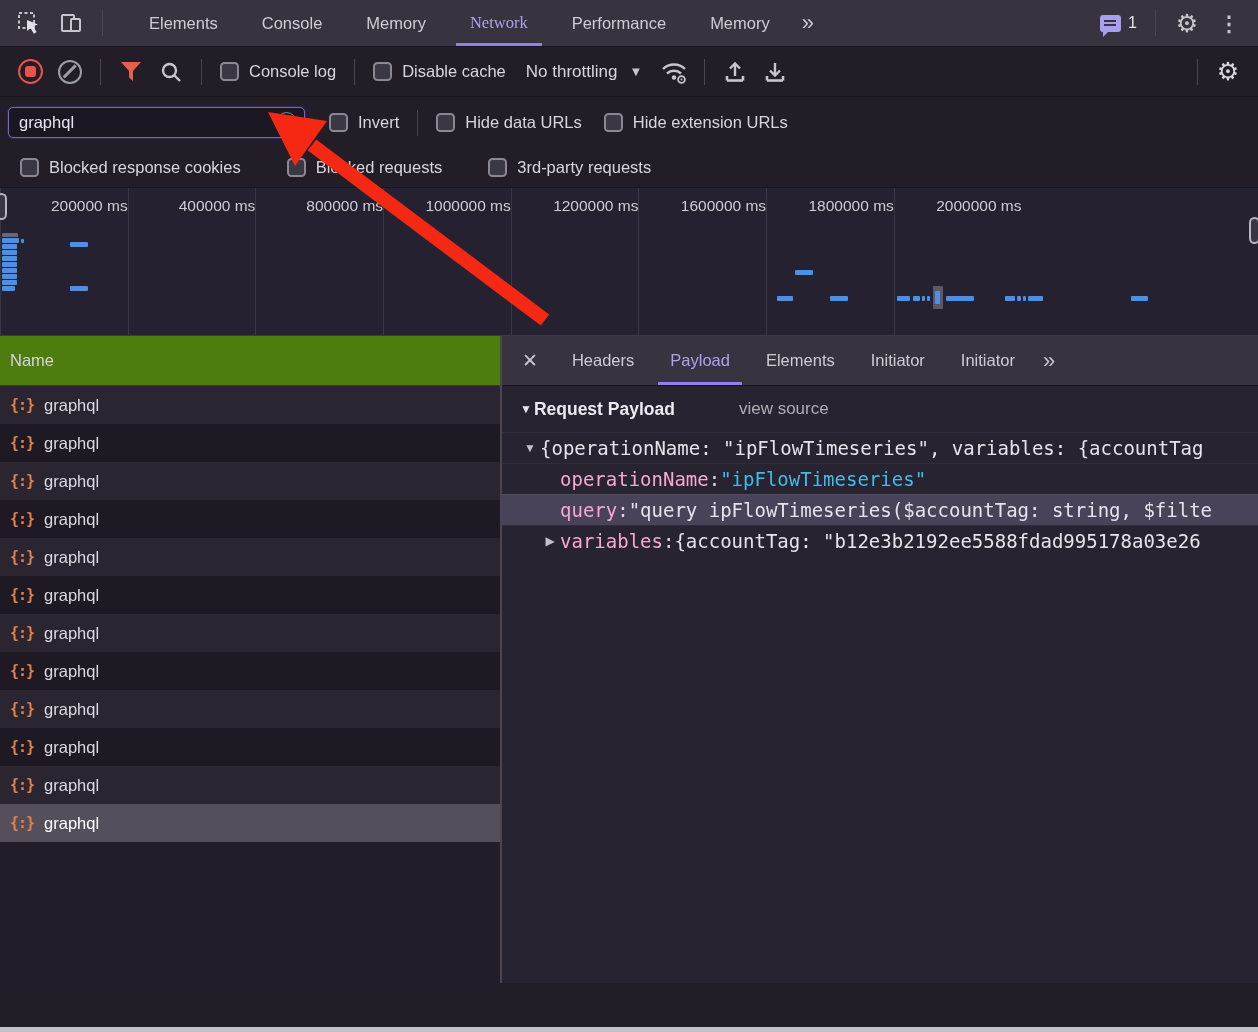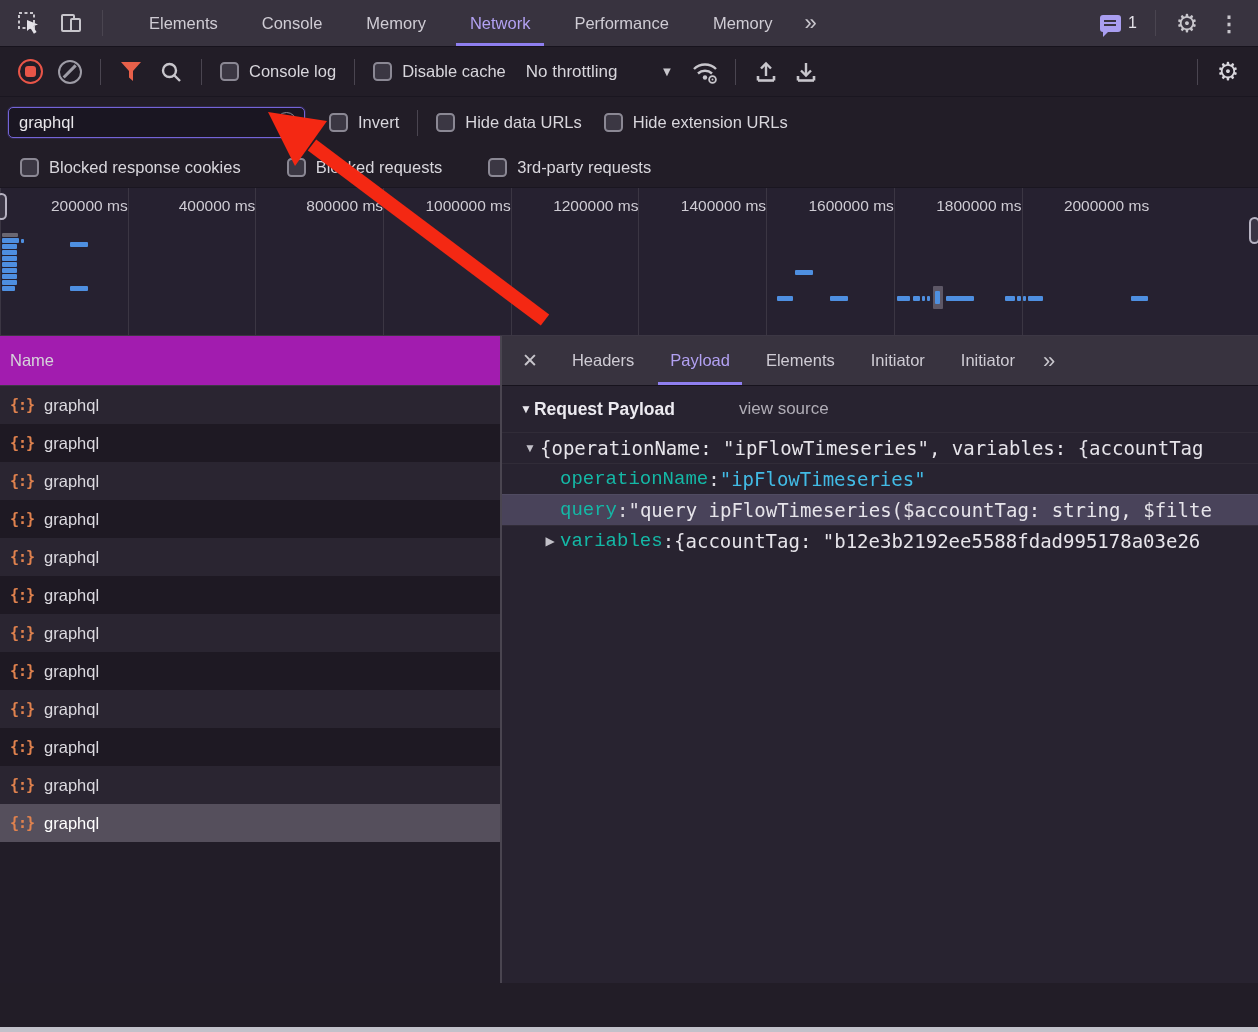--- a/index.html
+++ b/index.html
@@ -8,41 +8,41 @@
   .screen { position:relative; width:1258px; height:1032px; background:#221d27; overflow:hidden; color:#d8d6dc; }
 
   .vdiv { width:1px; height:26px; background:#4a4550; margin:0 10px; flex:none; }
   .spacer { flex:1; }
 
   
   .tabbar { display:flex; align-items:center; height:47px; background:#38333f; border-bottom:1px solid #17131d; padding:0 8px; }
   .tabbar .icon { width:30px; height:30px; display:flex; align-items:center; justify-content:center; margin:0 6px; color:#c8c6cc; cursor:pointer; }
   #main-tabs { display:flex; height:100%; margin-left:14px; }
   .tab { padding:0 22px; display:flex; align-items:center; font-size:16.5px; color:#cfccd4; position:relative; cursor:pointer; }
-  .tab.sel { color:#b2a1f2; }
+  .tab.sel { color:#b2a1f2;font-family:Liberation Serif, serif; }
   .tab.sel::after { content:""; position:absolute; left:8px; right:8px; bottom:0; height:3px; background:#8f7ff0; }
   .more-ic { font-size:22px; color:#c8c6cc; padding:0 10px; cursor:pointer; }
   .issues { display:flex; align-items:center; gap:7px; margin:0 8px; cursor:pointer; }
   .bubble { position:relative; width:21px; height:17px; background:#a99ef0; border-radius:3px; }
   .bubble::before { content:""; position:absolute; left:3px; bottom:-5px; border-left:6px solid #a99ef0; border-bottom:6px solid transparent; }
   .bubble::after { content:""; position:absolute; left:4px; top:5px; width:12px; height:2px; background:#38333f; box-shadow:0 4px 0 #38333f; }
   .issues b { font-weight:400; font-size:16px; color:#e4e2e8; }
   .gear-glyph { font-size:25px; line-height:1; }
   .kebab-glyph { font-size:21px; font-weight:700; line-height:1; }
 
   
   .nettools { display:flex; align-items:center; height:50px; background:#221d27; padding:0 10px; border-bottom:1px solid #1a1620; }
   .tbtn { width:32px; height:32px; display:flex; align-items:center; justify-content:center; margin:0 4px; cursor:pointer; flex:none; }
   .rec { width:25px; height:25px; border:2.5px solid #e85548; border-radius:50%; display:flex; align-items:center; justify-content:center; }
   .rec i { display:block; width:11px; height:11px; background:#e85548; border-radius:3px; }
   .block { position:relative; width:24px; height:24px; border:2.5px solid #9e9ca6; border-radius:50%; }
   .block::after { content:""; position:absolute; left:1px; top:8.5px; width:17px; height:2.5px; background:#9e9ca6; transform:rotate(-45deg); }
   .cblab { display:flex; align-items:center; gap:10px; font-size:16.5px; color:#d8d6dc; margin:0 8px; cursor:pointer; white-space:nowrap; }
   .cbbox { width:19px; height:19px; border:2px solid #8b8894; border-radius:4.5px; background:#3b3743; flex:none; }
-  .throttle { display:flex; align-items:center; gap:43px; font-size:17px; color:#d8d6dc; margin:0 12px; cursor:pointer; }
+  .throttle { display:flex; align-items:center; gap:12px; font-size:17px; color:#d8d6dc; margin:0 12px; cursor:pointer; }
   .throttle .caret { font-size:13px; color:#c8c6cc; }
 
   
   .filterrow { display:flex; align-items:center; height:51px; background:#221d27; padding:0 8px; }
   .filterbox { display:flex; align-items:center; width:297px; height:31px; background:#1a1622; border:1.5px solid #7464d8; border-radius:5px; padding:0 7px 0 10px; box-shadow:0 0 0 1px #2e2746; }
   .filterbox input { flex:1; background:transparent; border:none; outline:none; color:#e8e6ea; font-size:16.5px; font-family:"Liberation Sans",sans-serif; min-width:0; }
   .clearx { width:21px; height:21px; border:1.5px solid #8d8a94; border-radius:50%; color:#b8b6be; font-size:11px; display:flex; align-items:center; justify-content:center; cursor:pointer; flex:none; }
 
   
   .chiprow { display:flex; align-items:center; height:44px; background:#221d27; padding:0 8px; gap:9px; }
@@ -60,21 +60,21 @@
   .tcol span { font-size:15.5px; color:#cfccd4; white-space:nowrap; }
   .tbar { position:absolute; border-radius:1px; }
   .grip { position:absolute; width:11px; height:27px; border:2px solid #b7b3c2; border-radius:6px; background:#3a3544; }
 
   
   .split { display:flex; height:647px; }
   .left { width:500px; flex:none; background:#221d28; display:flex; flex-direction:column; }
   .vsep { width:2px; background:#4a4550; flex:none; }
   .right { flex:1; background:#282330; min-width:0; display:flex; flex-direction:column; }
 
-  .namehdr { height:50px; background:#a21caf; border-bottom:1px solid #3c3744; display:flex; align-items:center; padding-left:10px; font-size:16.5px; color:#d6d4da; }
+  .namehdr { height:50px; background:#4d7c0f; border-bottom:1px solid #3c3744; display:flex; align-items:center; padding-left:10px; font-size:16.5px; color:#d6d4da; }
   .reqrow { height:38px; display:flex; align-items:center; gap:10px; padding-left:10px; font-size:16.5px; color:#dcdae0; cursor:pointer; }
   .reqrow.odd { background:#2a2531; }
   .reqrow.even { background:#1e1923; }
   .reqrow.sel { background:#554f5c; color:#fff; }
   .jsonic { font-family:"DejaVu Sans Mono", monospace; font-weight:700; font-size:15px; color:#e0824e; letter-spacing:-1px; }
 
   
   .dtabs { height:50px; background:#38333f; border-bottom:1px solid #17131d; display:flex; align-items:center; flex:none; }
   .closex { font-size:19px; color:#c8c6cc; padding:0 16px 0 20px; cursor:pointer; }
   .dtab { padding:0 18px; height:100%; display:flex; align-items:center; font-size:16.5px; color:#cfccd4; position:relative; cursor:pointer; }
@@ -82,21 +82,21 @@
   .dtab.sel::after { content:""; position:absolute; left:6px; right:6px; bottom:0; height:3px; background:#8f7ff0; }
 
   
   .payload { flex:1; overflow:hidden; }
   .ptitle { display:flex; align-items:center; height:46px; padding-left:18px; }
   .ptitle .tri { font-size:12px; color:#e8e6ec; margin-right:2px; }
   .ptitle b { font-size:17.5px; color:#eceaf0; font-weight:700; }
   .viewsrc { font-size:17px; color:#b0adb6; margin-left:64px; cursor:pointer; }
   .tline { height:31px; display:flex; align-items:center; white-space:nowrap; overflow:hidden; font-family:"DejaVu Sans Mono", monospace; font-size:19px; border-top:1px solid rgba(255,255,255,0.045); }
   .tline .exp { font-family:"Liberation Sans",sans-serif; font-size:12px; color:#c2c0c8; width:20px; text-align:center; flex:none; }
-  .pkey { color:#14b8a6;font-family:Liberation Mono, monospace; }
+  .pkey { color:#f9a8d4; }
   .pcolon { color:#d8d6dd; }
   .pstr { color:#42bbe5; }
   .pplain { color:#e6e4ea; }
   .tline.hl { background:#49435a; }
 
   .bottomstrip { position:absolute; left:0; right:0; bottom:0; height:5px; background:#c2c1ca; }
 
   .annot { position:absolute; left:0; top:0; pointer-events:none; z-index:60; }
   svg.icsvg { display:block; }
 </style>
@@ -240,21 +240,20 @@
       </label>
     </div>
 
   <div class="timeline">
     <div class="tcols" id="tcols">
         <div class="tcol"><span>200000 ms</span></div>
         <div class="tcol"><span>400000 ms</span></div>
         <div class="tcol"><span>800000 ms</span></div>
         <div class="tcol"><span>1000000 ms</span></div>
         <div class="tcol"><span>1200000 ms</span></div>
-        <div class="tcol"><span>1400000 ms</span></div>
         <div class="tcol"><span>1600000 ms</span></div>
         <div class="tcol"><span>1800000 ms</span></div>
         <div class="tcol"><span>2000000 ms</span></div>
       </div>
     <div id="tbars">
         <div class="tbar" style="left: 2px; top: 45px; width: 16px; height: 4px; background: rgb(106, 103, 114);"></div>
         <div class="tbar" style="left: 2px; top: 50px; width: 17px; height: 5px; background: rgb(78, 143, 224);"></div>
         <div class="tbar" style="left: 2px; top: 56px; width: 15px; height: 5px; background: rgb(78, 143, 224);"></div>
         <div class="tbar" style="left: 2px; top: 62px; width: 15px; height: 5px; background: rgb(78, 143, 224);"></div>
         <div class="tbar" style="left: 2px; top: 68px; width: 15px; height: 5px; background: rgb(78, 143, 224);"></div>

